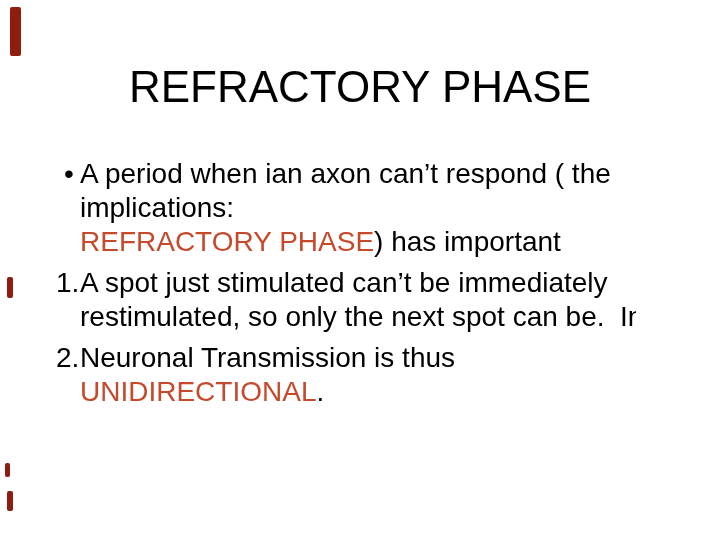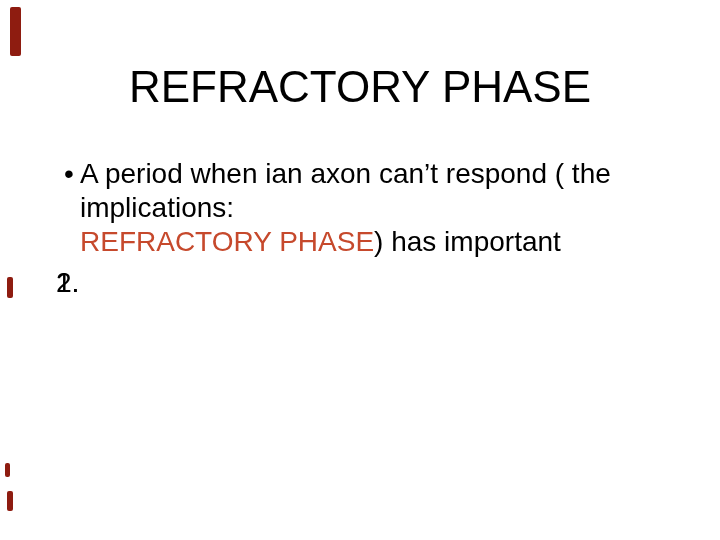--- a/index.html
+++ b/index.html
@@ -78,21 +78,27 @@
       <div class="lines">
         <div class="line"><span class="seg">A period when ian axon can’t respond ( the</span></div>
         <div class="line"><span class="seg">implications:</span></div>
         <div class="line"><span class="seg red">REFRACTORY PHASE</span><span class="seg">) has important</span></div>
       </div>
     </div>
 
     <div class="para p2">
       <span class="marker">1.</span>
       <div class="lines">
+        <div class="line"><span class="seg">A spot just stimulated can’t be immediately</span></div>
+        <div class="line"><span class="seg">restimulated, so only the next spot can be.  In</span></div>
       </div>
     </div>
 
     <div class="para p3">
       <span class="marker">2.</span>
+      <div class="lines">
+        <div class="line"><span class="seg">Neuronal Transmission is thus</span></div>
+        <div class="line"><span class="seg red">UNIDIRECTIONAL</span><span class="seg">.</span></div>
+      </div>
     </div>
 
   </div>
 </div>
 
 </body></html>

